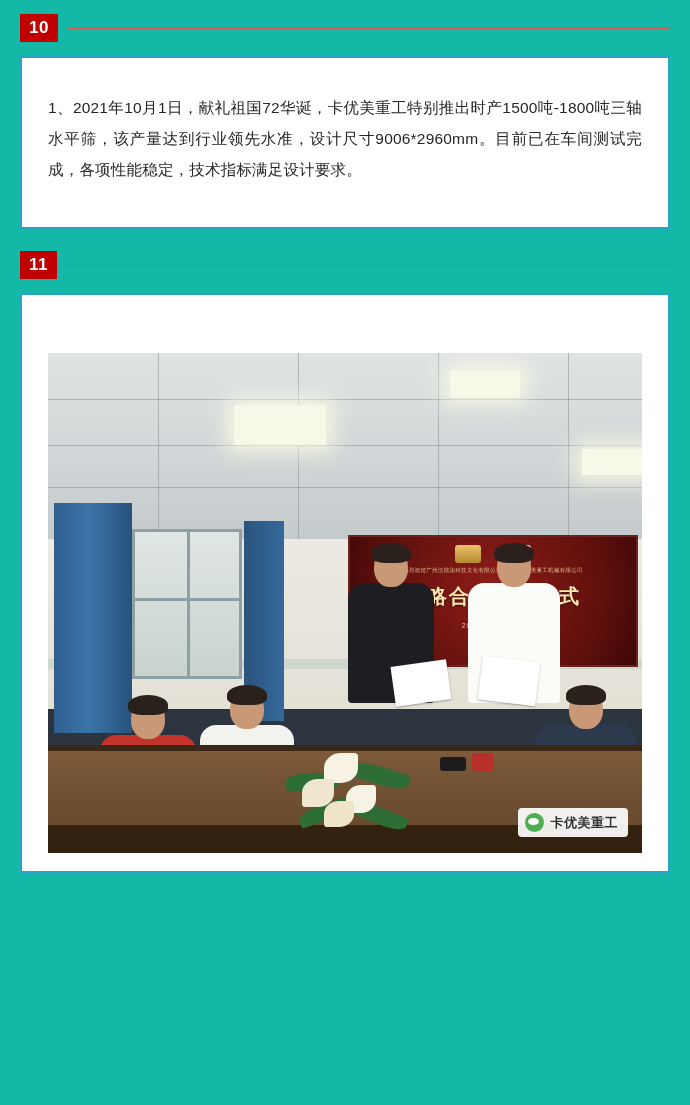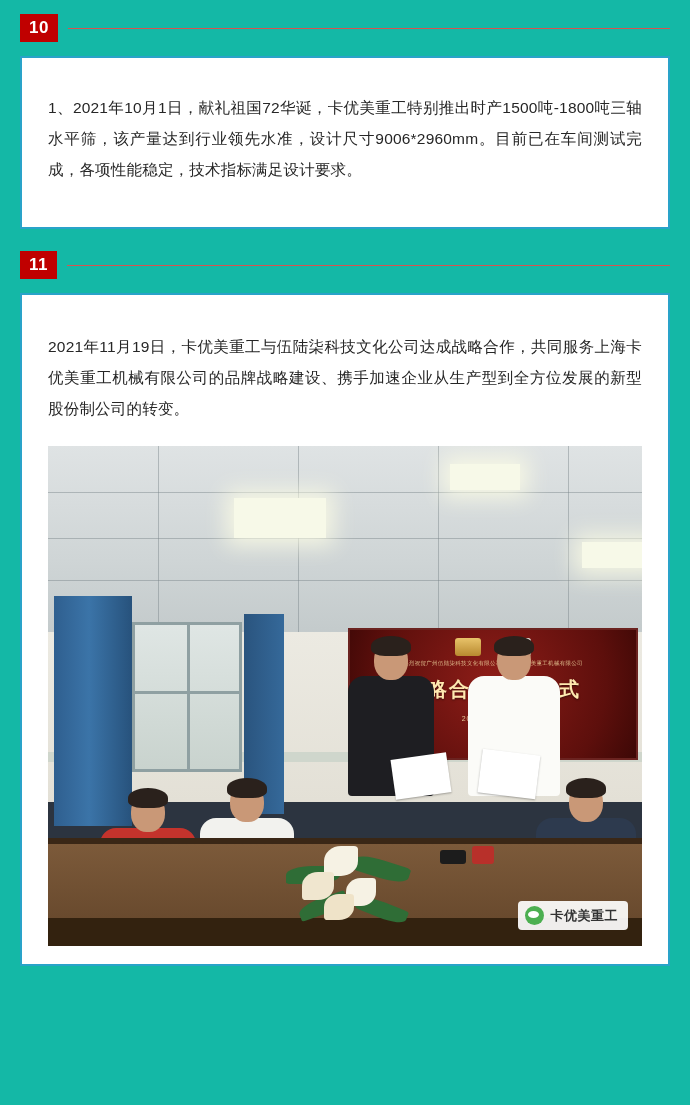--- a/index.html
+++ b/index.html
@@ -316,21 +316,20 @@
     </div>
   </div>
 
   <div class="section-head" style="padding-top:22px;">
     <span class="num-badge">11</span>
     <span class="head-rule"></span>
   </div>
 
   <div class="card">
     <div class="card-inner tight">
-      <p class="para">2021年11月19日，卡优美重工与伍陆柒科技文化公司达成战略合作，共同服务上海卡优美重工机械有限公司的品牌战略建设、携手加速企业从生产型到全方位发展的新型股份制公司的转变。</p>
 
       <div class="photo-wrap">
         <div class="photo">
 
           <div class="ceiling">
             <div class="grid-line" style="left:0;right:0;top:46px;height:1px;"></div>
             <div class="grid-line" style="left:0;right:0;top:92px;height:1px;"></div>
             <div class="grid-line" style="left:0;right:0;top:134px;height:1px;"></div>
             <div class="grid-line" style="left:110px;top:0;bottom:0;width:1px;"></div>
             <div class="grid-line" style="left:250px;top:0;bottom:0;width:1px;"></div>

